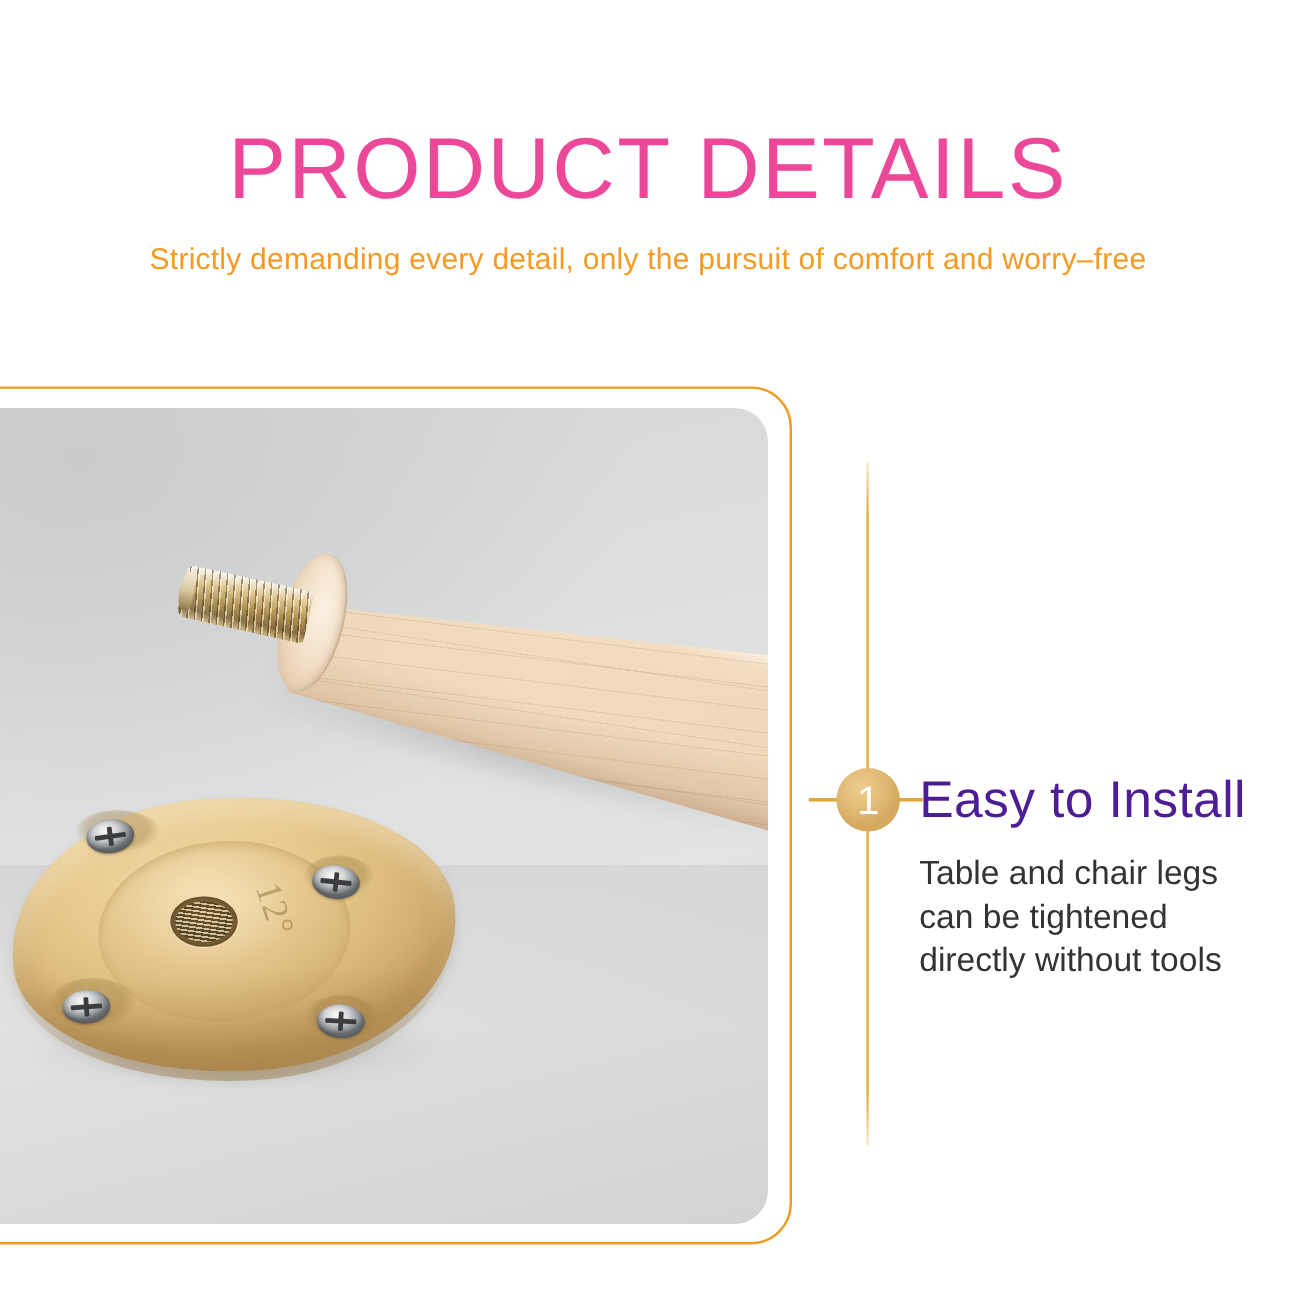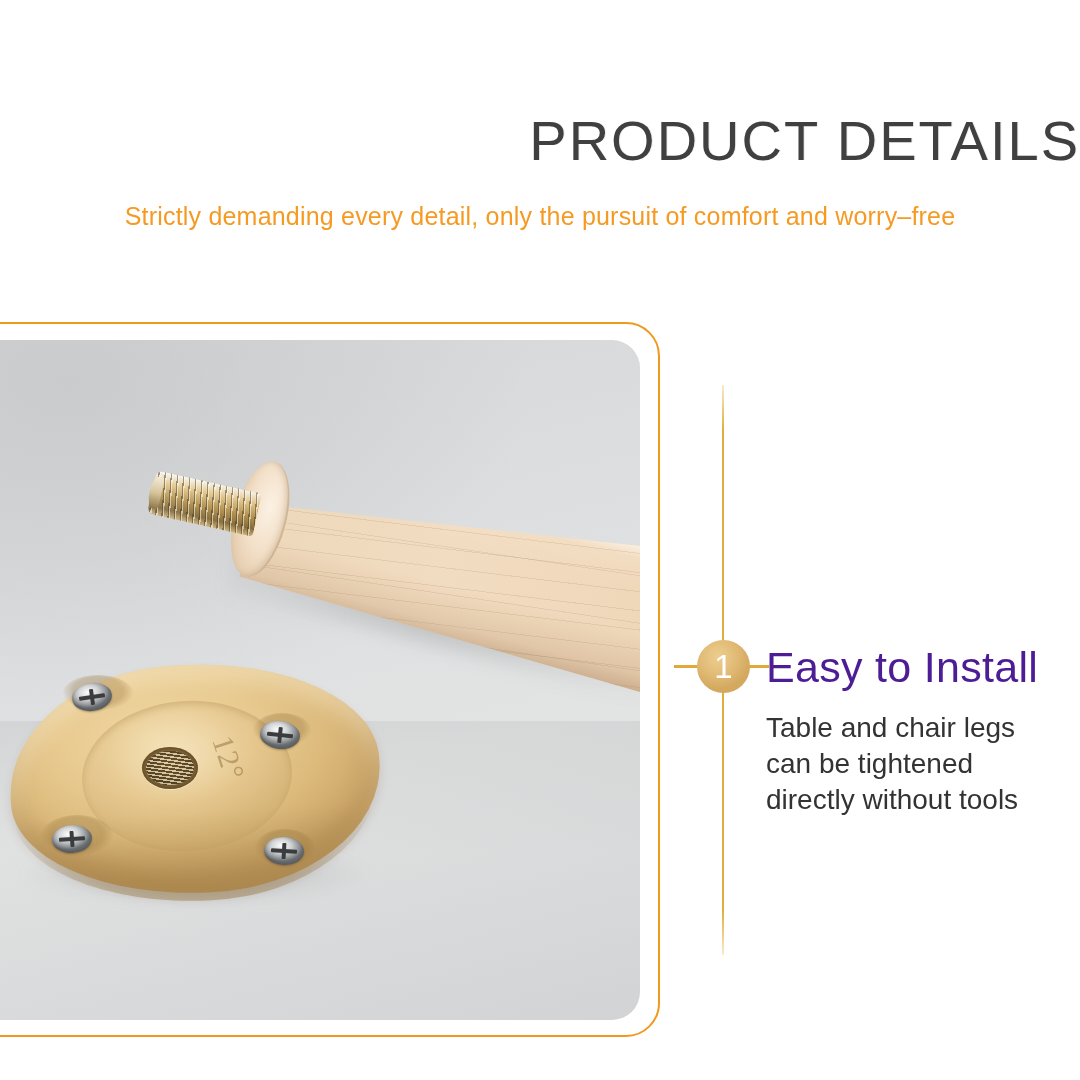--- a/index.html
+++ b/index.html
@@ -15,26 +15,26 @@
     font-family: "Liberation Sans", sans-serif;
     -webkit-font-smoothing: antialiased;
   }
 
   
   #page-title {
     position: absolute;
     top: 99px;
     left: 0;
     width: 1080px;
-    text-align: right;
-    font-size: 56px;
+    text-align: center;
+    font-size: 72px;
     line-height: 84px;
     font-weight: 400;
     letter-spacing: 2px;
-    color: #404040;
+    color: #ec4899;
     text-shadow: 0 1px 0 rgba(255,255,255,0.9), 1px 0 0 rgba(200,200,200,0.35);
     white-space: nowrap;
   }
   #page-subtitle {
     position: absolute;
     top: 200px;
     left: 0;
     width: 1080px;
     text-align: center;
     font-size: 25px;

